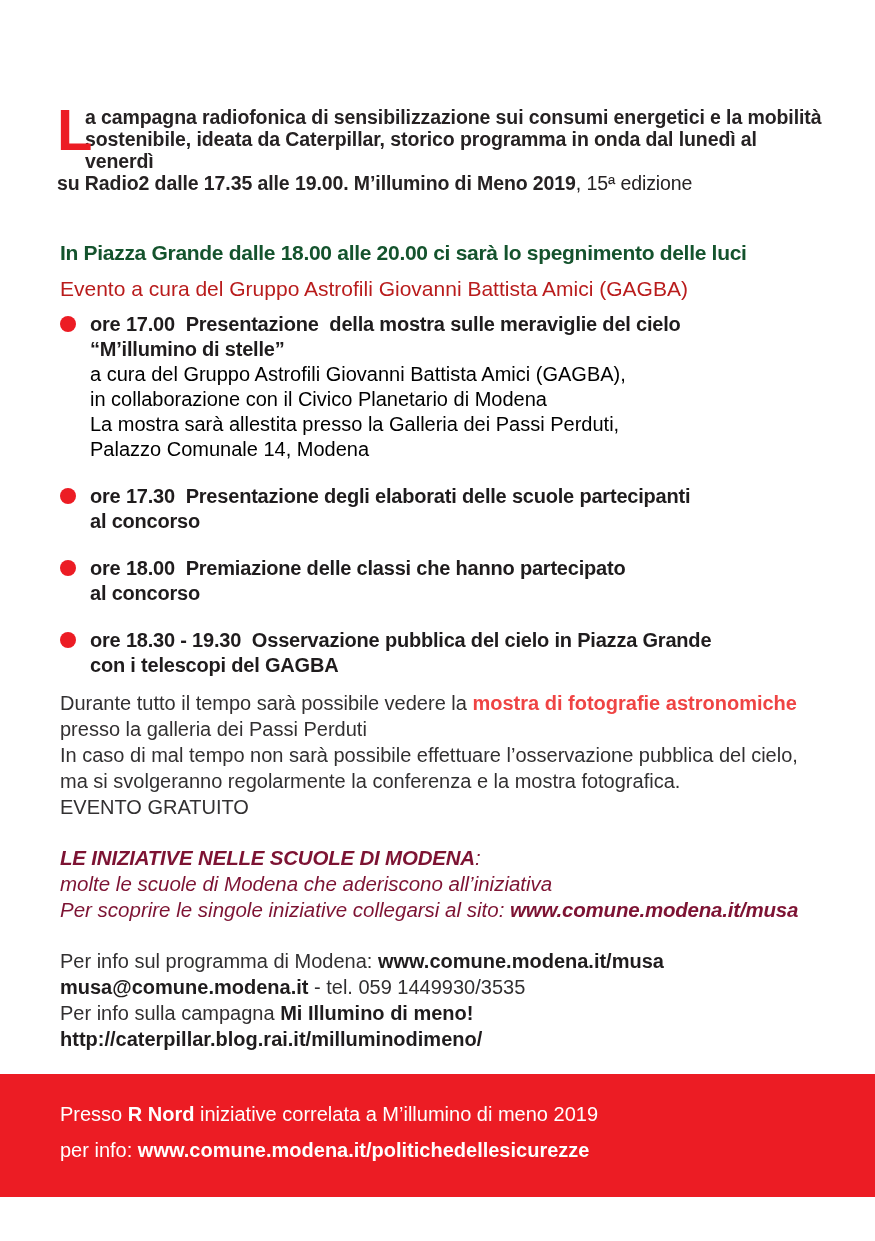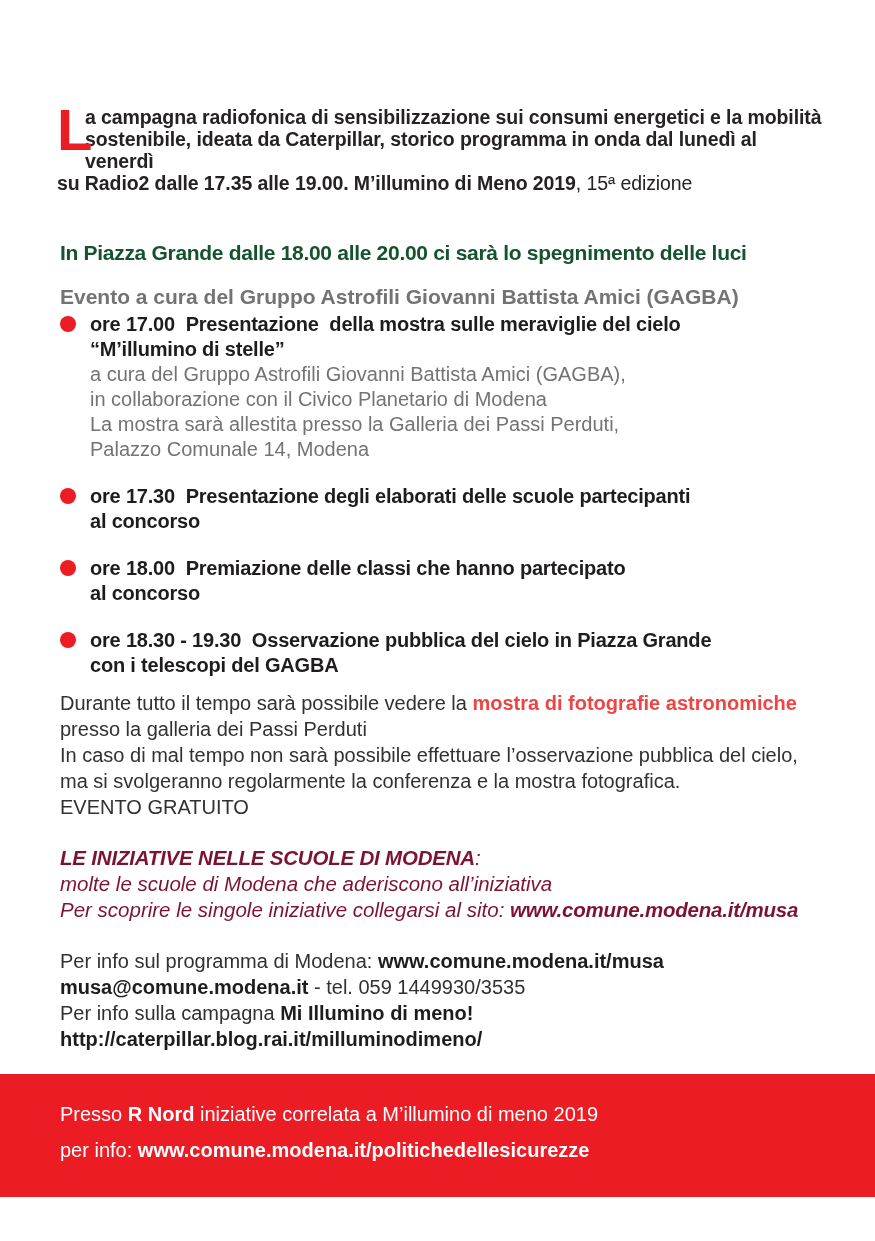--- a/index.html
+++ b/index.html
@@ -15,29 +15,29 @@
            font-size:19.5px; line-height:22px; font-weight:600; letter-spacing:-0.1px; }
   .dropcap { position:absolute; left:0; top:3px; width:26px; height:42px;
              font-size:58px; line-height:42px; font-weight:700; color:#EC1C24; }
   .intro .indent { margin-left:28px; }
   .xb { font-weight:800; }
   .lt { font-weight:400; }
 
   
   .event-header { position:absolute; left:60px; top:240px; width:790px; }
   .event-title { font-size:21px; line-height:26px; font-weight:800; color:#14532d; letter-spacing:-0.3px; }
-  .event-subtitle { font-size:21px; line-height:26px; font-weight:700; color:#737373; margin-top:18px; }
+  .event-subtitle { font-size:21px; line-height:26px; font-weight:400; color:#b91c1c; margin-top:10px; }
 
   
   .schedule { position:absolute; left:60px; top:312px; width:790px; }
   .sched-item { display:flex; margin-bottom:22px; }
   .dot { flex:none; width:16px; height:16px; border-radius:50%; background:#EC1C24; margin-top:4px; margin-right:14px; }
   .sched-body { font-size:20px; line-height:25px; }
   .bold-line { display:block; font-weight:800; color:#1f1c1d; letter-spacing:-0.2px; white-space:pre-wrap; }
-  .detail-line { display:block; font-weight:400; color:#737373; }
+  .detail-line { display:block; font-weight:400; color:#000000; }
 
   
   .notes { position:absolute; left:60px; top:690px; width:790px;
            font-size:20px; line-height:26px; font-weight:400; color:#323031; }
   .notes .b { font-weight:700; color:#ef4444; }
 
   
   .schools { position:absolute; left:60px; top:845px; width:790px;
              font-style:italic; color:#7D1333; font-size:20.5px; line-height:26px; font-weight:400; }
   .schools .hb { font-weight:800; letter-spacing:-0.2px; }

